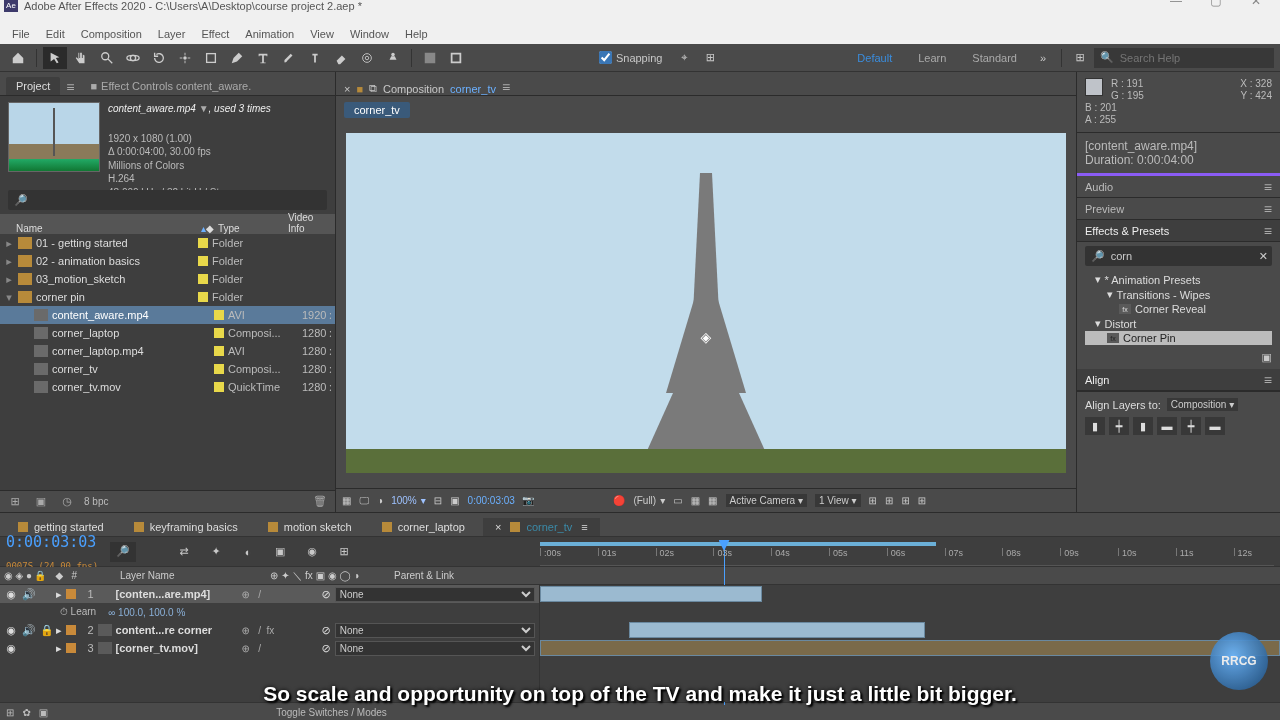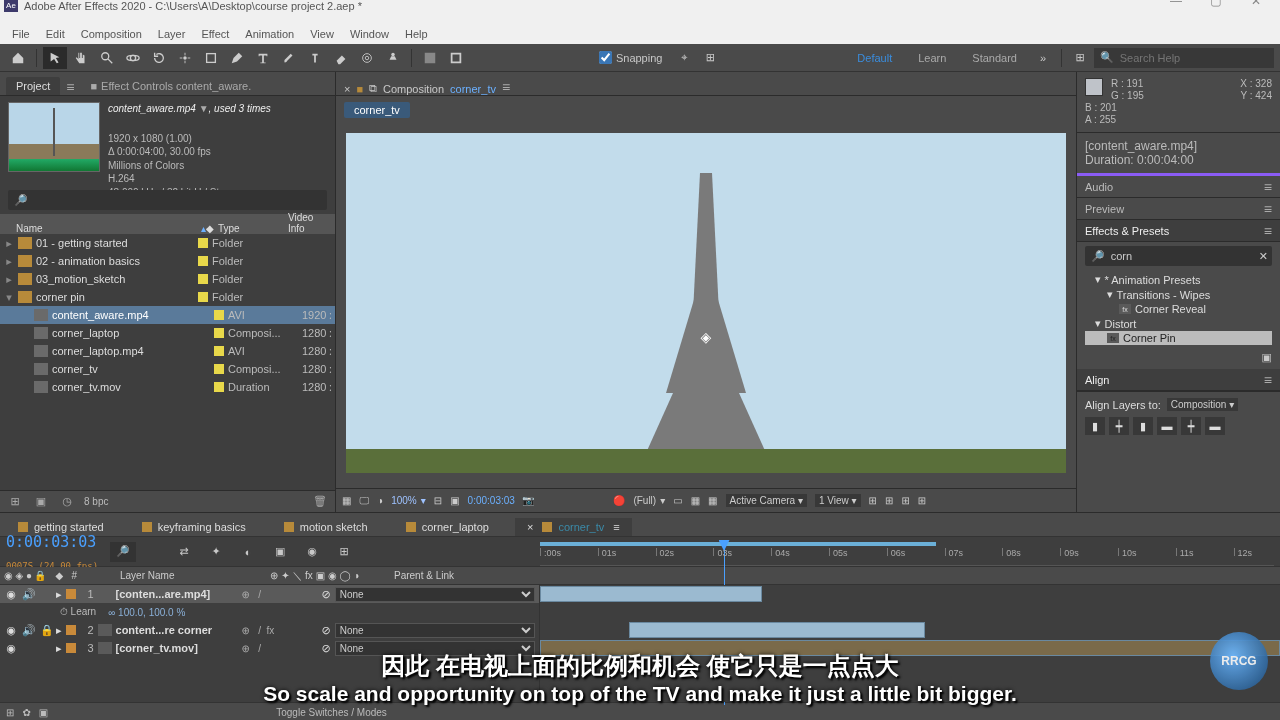--- a/index.html
+++ b/index.html
@@ -101,21 +101,21 @@
 .ep-tree .eprow .fx { width: 12px; height: 10px; background: #5a5a5a; font-size: 7px; display: flex; align-items: center; justify-content: center; }
 .ep-tree .eprow.sel { background: #bcbcbc; color: #222; }
 .ep-footer { height: 18px; display: flex; justify-content: flex-end; padding: 0 8px; }
 .align-box { padding: 6px 8px; font-size: 11px; color: #ddd; border-top: 1px solid #2b2b2b; }
 .align-box .row1 { display: flex; align-items: center; gap: 6px; margin-bottom: 6px; }
 .align-grid { display: flex; gap: 4px; flex-wrap: wrap; }
 .align-btn { width: 20px; height: 18px; background: #383838; display: flex; align-items: center; justify-content: center; }
 
 
 .timeline { height: 210px; background: #3e3e3e; border-top: 1px solid #2b2b2b; display: flex; flex-direction: column; }
-.tl-tabs { height: 24px; background: #4a4a4a; display: flex; align-items: flex-end; padding: 0 6px; gap: 14px; border-bottom: 1px solid #333; overflow: hidden; }
+.tl-tabs { height: 24px; background: #4a4a4a; display: flex; align-items: flex-end; padding: 0 6px; gap: 6px; border-bottom: 1px solid #333; overflow: hidden; }
 .tl-tab { padding: 3px 12px; font-size: 11px; color: #ddd; display: flex; align-items: center; gap: 6px; }
 .tl-tab.active { background: #3e3e3e; }
 .tl-tab .sq { width: 10px; height: 10px; background: #b78a3a; }
 .tl-tab .tx { color: #3b8aa8; }
 .tl-head { height: 30px; display: flex; border-bottom: 1px solid #333; }
 .tl-head-left { width: 540px; display: flex; align-items: center; padding: 0 6px; gap: 12px; }
 .tl-tc { color: #4aa0ff; font-size: 15px; font-family: monospace; }
 .tl-fr { color: #c98a3a; font-size: 9px; font-family: monospace; margin-top: 10px; }
 .tl-head-icons { display: flex; gap: 8px; margin-left: 24px; }
 .tl-head-right { flex: 1; position: relative; background: #3e3e3e; }
@@ -402,21 +402,21 @@
             <span class="tag "></span>
             <span class="ty">Composi...</span>
             <span class="inf">1280 x 7</span>
           </div>
           <div class="p-row">
             <span class="tw"></span>
             <span style="width:12px"></span>
             <span class="fic file"></span>
             <span class="nm">corner_tv.mov</span>
             <span class="tag "></span>
-            <span class="ty">Duration</span>
+            <span class="ty">QuickTime</span>
             <span class="inf">1280 x 7</span>
           </div>
         </div>
       <div class="proj-footer">
         <div class="pf-btn">⊞</div>
         <div class="pf-btn">▣</div>
         <div class="pf-btn">◷</div>
         <div class="pf-lbl">8 bpc</div>
         <div style="flex:1"></div>
         <div class="pf-btn">🗑</div>
@@ -669,16 +669,15 @@
       <span>⊞</span>
       <span>✿</span>
       <span>▣</span>
       <span class="togg">Toggle Switches / Modes</span>
     </div>
   </div>
 
 </div>
 
 <div class="subs">
-  <div class="cn">因此 在电视上面的比例和机会 使它只是一点点大</div>
   <div class="en">So scale and opportunity on top of the TV and make it just a little bit bigger.</div>
 </div>
 <div class="wmark">RRCG</div>
 
 </body></html>

